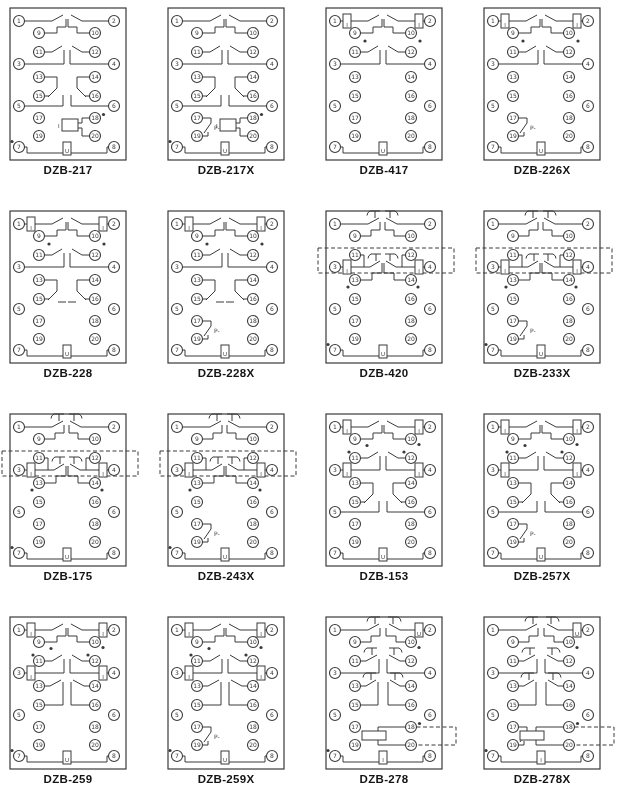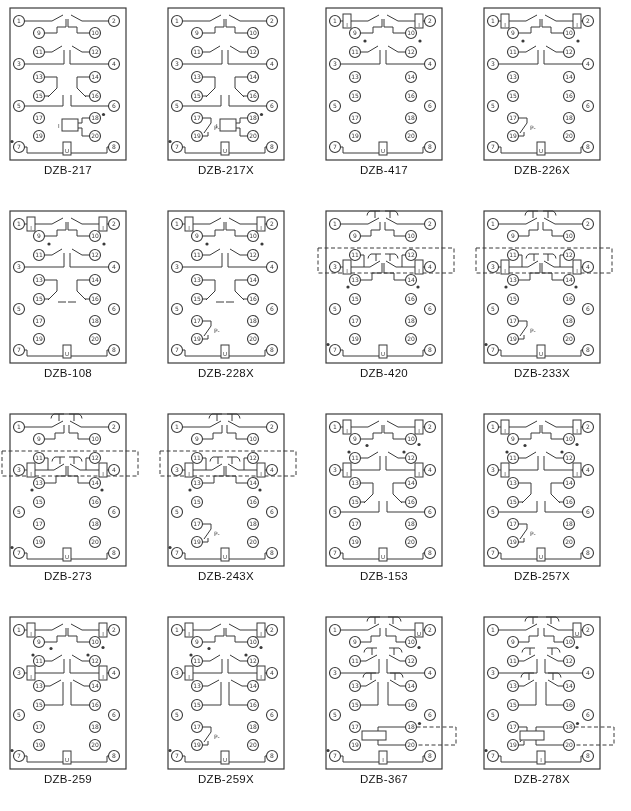--- a/index.html
+++ b/index.html
@@ -16,20 +16,21 @@
     width:631px;height:811px;
   }
   .cell{position:relative;}
   .cell svg{display:block;}
   .lbl{
     width:116px;margin-left:10px;margin-top:2px;
     text-align:center;
     font-size:11.5px;color:#141414;
     font-family:"Liberation Sans", sans-serif;
     letter-spacing:0.3px;
+    font-weight:bold;
   }
 </style>
 </head>
 <body>
 
 <div id="board">
     <div class="cell">
       <svg width="157" height="162" viewBox="0 0 157 162">
         <rect x="10" y="8" width="116" height="152" fill="none" stroke="#3a3a3a" stroke-width="1.2"></rect>
         <polyline points="24.5,21 52,21" fill="none" stroke="#3a3a3a" stroke-width="1"></polyline>
@@ -393,21 +394,21 @@
         <text x="95" y="79.3" text-anchor="middle" font-size="6" fill="#3a3a3a" font-family="&quot;DejaVu Sans&quot;, sans-serif">14</text>
         <circle cx="95" cy="96" r="5.5" fill="#fff" stroke="#3a3a3a" stroke-width="1.1"></circle>
         <text x="95" y="98.3" text-anchor="middle" font-size="6" fill="#3a3a3a" font-family="&quot;DejaVu Sans&quot;, sans-serif">16</text>
         <circle cx="95" cy="118" r="5.5" fill="#fff" stroke="#3a3a3a" stroke-width="1.1"></circle>
         <text x="95" y="120.3" text-anchor="middle" font-size="6" fill="#3a3a3a" font-family="&quot;DejaVu Sans&quot;, sans-serif">18</text>
         <circle cx="95" cy="136" r="5.5" fill="#fff" stroke="#3a3a3a" stroke-width="1.1"></circle>
         <text x="95" y="138.3" text-anchor="middle" font-size="6" fill="#3a3a3a" font-family="&quot;DejaVu Sans&quot;, sans-serif">20</text>
         <circle cx="49" cy="41" r="1.6" fill="#3a3a3a"></circle>
         <circle cx="104" cy="41" r="1.6" fill="#3a3a3a"></circle>
       </svg>
-      <div class="lbl">DZB-108</div>
+      <div class="lbl">DZB-228</div>
     </div>
     <div class="cell">
       <svg width="157" height="162" viewBox="0 0 157 162">
         <rect x="10" y="8" width="116" height="152" fill="none" stroke="#3a3a3a" stroke-width="1.2"></rect>
         <polyline points="24.5,21 27,21" fill="none" stroke="#3a3a3a" stroke-width="1"></polyline>
         <rect x="27" y="14" width="8" height="14" fill="#fff" stroke="#3a3a3a" stroke-width="1"></rect>
         <text x="31" y="26.5" text-anchor="middle" font-size="5.5" fill="#3a3a3a" font-family="&quot;DejaVu Sans&quot;, sans-serif">I</text>
         <polyline points="35,21 52,21" fill="none" stroke="#3a3a3a" stroke-width="1"></polyline>
         <line x1="52" y1="21" x2="63" y2="15" stroke="#3a3a3a" stroke-width="1"></line>
         <polyline points="44.5,33 57,33 57,27 66,27 66,19" fill="none" stroke="#3a3a3a" stroke-width="1"></polyline>
@@ -733,21 +734,21 @@
         <circle cx="95" cy="96" r="5.5" fill="#fff" stroke="#3a3a3a" stroke-width="1.1"></circle>
         <text x="95" y="98.3" text-anchor="middle" font-size="6" fill="#3a3a3a" font-family="&quot;DejaVu Sans&quot;, sans-serif">16</text>
         <circle cx="95" cy="118" r="5.5" fill="#fff" stroke="#3a3a3a" stroke-width="1.1"></circle>
         <text x="95" y="120.3" text-anchor="middle" font-size="6" fill="#3a3a3a" font-family="&quot;DejaVu Sans&quot;, sans-serif">18</text>
         <circle cx="95" cy="136" r="5.5" fill="#fff" stroke="#3a3a3a" stroke-width="1.1"></circle>
         <text x="95" y="138.3" text-anchor="middle" font-size="6" fill="#3a3a3a" font-family="&quot;DejaVu Sans&quot;, sans-serif">20</text>
         <circle cx="32" cy="84" r="1.6" fill="#3a3a3a"></circle>
         <circle cx="102" cy="84" r="1.6" fill="#3a3a3a"></circle>
         <circle cx="12" cy="141.5" r="1.6" fill="#3a3a3a"></circle>
       </svg>
-      <div class="lbl">DZB-273</div>
+      <div class="lbl">DZB-175</div>
     </div>
     <div class="cell">
       <svg width="157" height="162" viewBox="0 0 157 162">
         <rect x="10" y="8" width="116" height="152" fill="none" stroke="#3a3a3a" stroke-width="1.2"></rect>
         <polyline points="24.5,21 52,21" fill="none" stroke="#3a3a3a" stroke-width="1"></polyline>
         <line x1="52" y1="21" x2="63" y2="15" stroke="#3a3a3a" stroke-width="1"></line>
         <line x1="54" y1="8" x2="64" y2="8" stroke="#3a3a3a" stroke-width="1"></line>
         <line x1="59" y1="8" x2="59" y2="15" stroke="#3a3a3a" stroke-width="1"></line>
         <path d="M54,8 q-3,1.5 -3,4.5" fill="none" stroke="#3a3a3a" stroke-width="1"></path>
         <polyline points="44.5,33 55,33 55,27 64,27 64,19" fill="none" stroke="#3a3a3a" stroke-width="1"></polyline>
@@ -1263,21 +1264,21 @@
         <circle cx="95" cy="96" r="5.5" fill="#fff" stroke="#3a3a3a" stroke-width="1.1"></circle>
         <text x="95" y="98.3" text-anchor="middle" font-size="6" fill="#3a3a3a" font-family="&quot;DejaVu Sans&quot;, sans-serif">16</text>
         <circle cx="95" cy="118" r="5.5" fill="#fff" stroke="#3a3a3a" stroke-width="1.1"></circle>
         <text x="95" y="120.3" text-anchor="middle" font-size="6" fill="#3a3a3a" font-family="&quot;DejaVu Sans&quot;, sans-serif">18</text>
         <circle cx="95" cy="136" r="5.5" fill="#fff" stroke="#3a3a3a" stroke-width="1.1"></circle>
         <text x="95" y="138.3" text-anchor="middle" font-size="6" fill="#3a3a3a" font-family="&quot;DejaVu Sans&quot;, sans-serif">20</text>
         <circle cx="103" cy="38.5" r="1.6" fill="#3a3a3a"></circle>
         <circle cx="103.5" cy="114.5" r="1.6" fill="#3a3a3a"></circle>
         <circle cx="12" cy="141.5" r="1.6" fill="#3a3a3a"></circle>
       </svg>
-      <div class="lbl">DZB-367</div>
+      <div class="lbl">DZB-278</div>
     </div>
     <div class="cell">
       <svg width="157" height="162" viewBox="0 0 157 162">
         <rect x="10" y="8" width="116" height="152" fill="none" stroke="#3a3a3a" stroke-width="1.2"></rect>
         <polyline points="24.5,21 52,21" fill="none" stroke="#3a3a3a" stroke-width="1"></polyline>
         <line x1="52" y1="21" x2="63" y2="15" stroke="#3a3a3a" stroke-width="1"></line>
         <line x1="54" y1="8" x2="64" y2="8" stroke="#3a3a3a" stroke-width="1"></line>
         <line x1="59" y1="8" x2="59" y2="15" stroke="#3a3a3a" stroke-width="1"></line>
         <path d="M54,8 q-3,1.5 -3,4.5" fill="none" stroke="#3a3a3a" stroke-width="1"></path>
         <polyline points="44.5,33 55,33 55,27 64,27 64,19" fill="none" stroke="#3a3a3a" stroke-width="1"></polyline>

